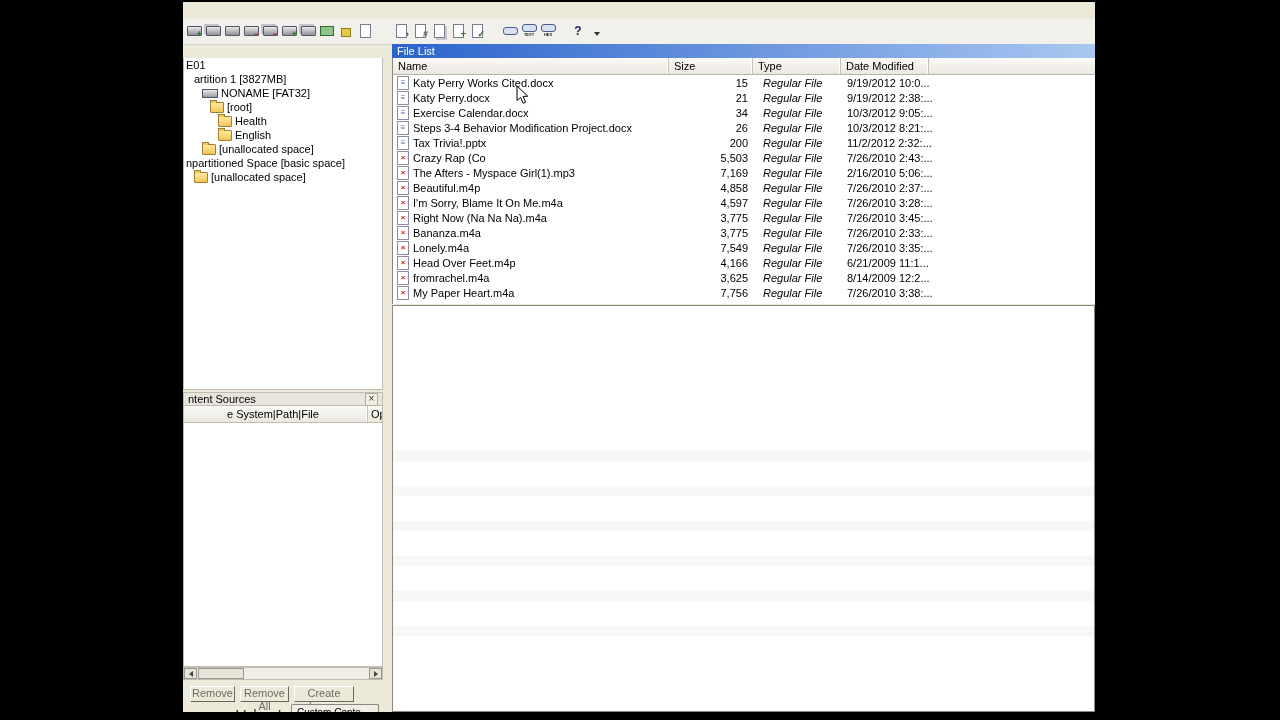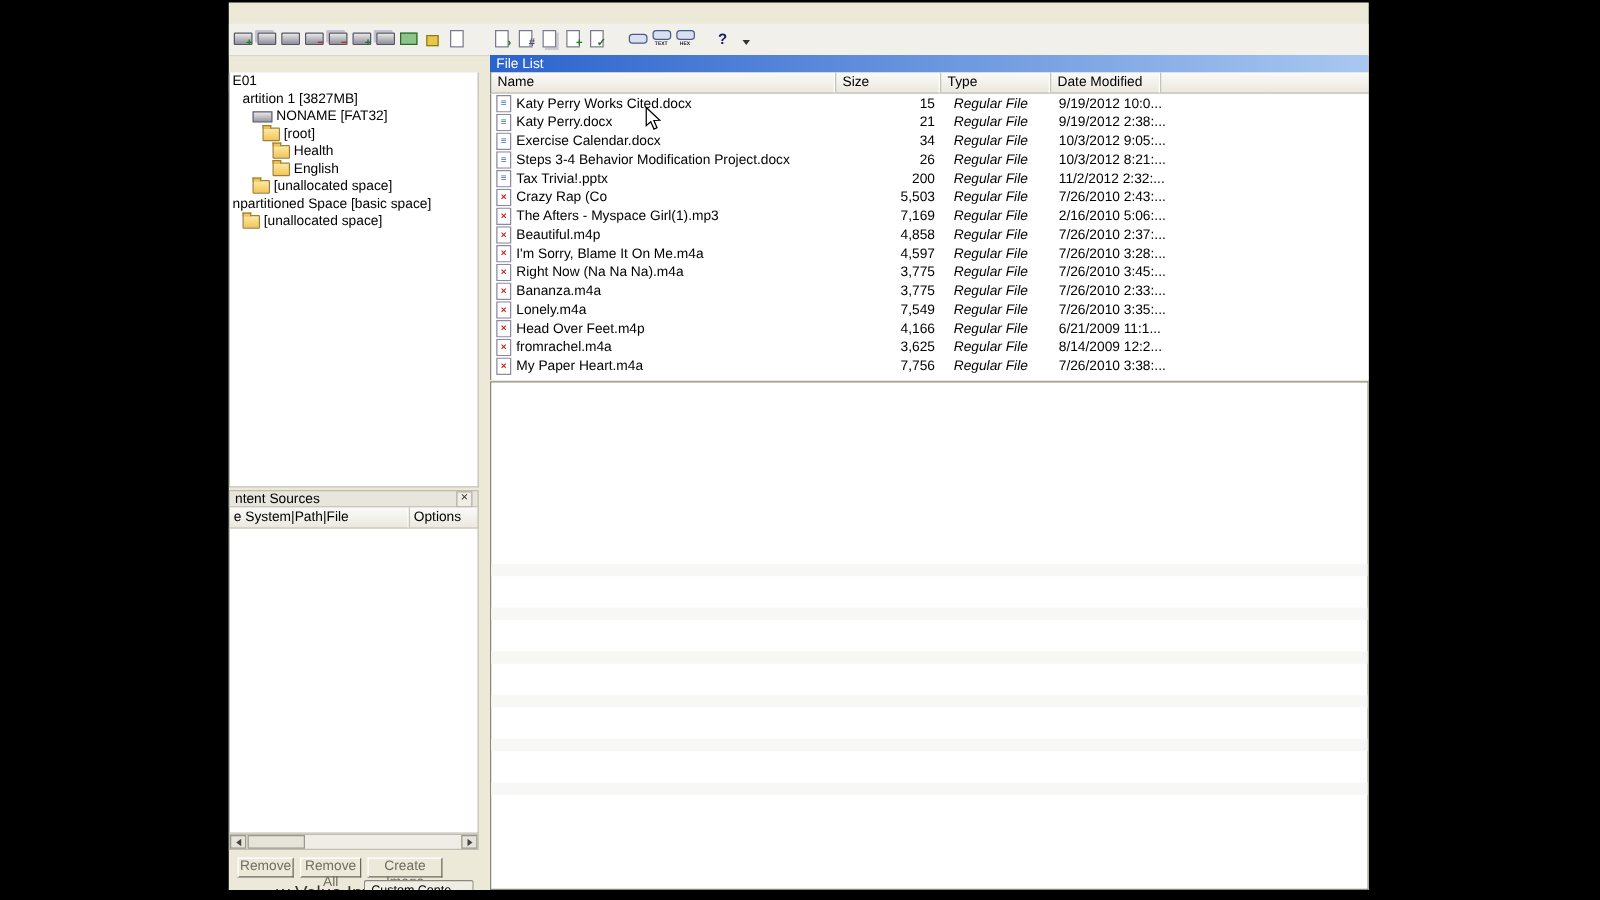--- a/index.html
+++ b/index.html
@@ -65,21 +65,21 @@
   .fico .mk{font-size:8px;line-height:8px;font-weight:bold;}
 
   
   #viewer{position:absolute;left:209px;top:303px;width:703px;height:407px;background:#fff;
           border:1px solid #8a887e;box-sizing:border-box;}
   .band{position:absolute;left:0;width:100%;height:10px;background:#f7f7f5;}
 
   
   #ccs-hd{top:390px;}
   #ccs-cols{position:absolute;left:0;top:404px;width:200px;height:17px;display:flex;
-            background:linear-gradient(#fbfaf7,#ebe8e0);border:1px solid #c0bcb0;border-top:none;box-sizing:border-box;}
+            background:linear-gradient(#fbfaf7,#ebe8e0);border:1px solid #c0bcb0;border-top:none;box-sizing:border-box;padding-left:40px;}
   .ccol{box-sizing:border-box;padding:2px 3px;border-right:1px solid #c6c2b6;box-shadow:inset -1px 0 #fff;
         white-space:nowrap;overflow:hidden;}
   .cw0{width:144px;} .cw1{flex:1;border-right:none;box-shadow:none;}
   #ccs-body{position:absolute;left:0;top:421px;width:200px;height:244px;background:#fff;
             border:1px solid #c0bcb0;border-top:none;box-sizing:border-box;}
   #hscroll{position:absolute;left:0;top:665px;width:200px;height:13px;background:#efede5;
            border:1px solid #c0bcb0;box-sizing:border-box;display:flex;align-items:center;}
   .sbtn{width:13px;height:11px;background:#e6e3d8;border:1px solid #9a978c;box-sizing:border-box;
         display:flex;align-items:center;justify-content:center;flex:none;}
   .arr-l{width:0;height:0;border-top:3px solid transparent;border-bottom:3px solid transparent;border-right:4px solid #444;}

